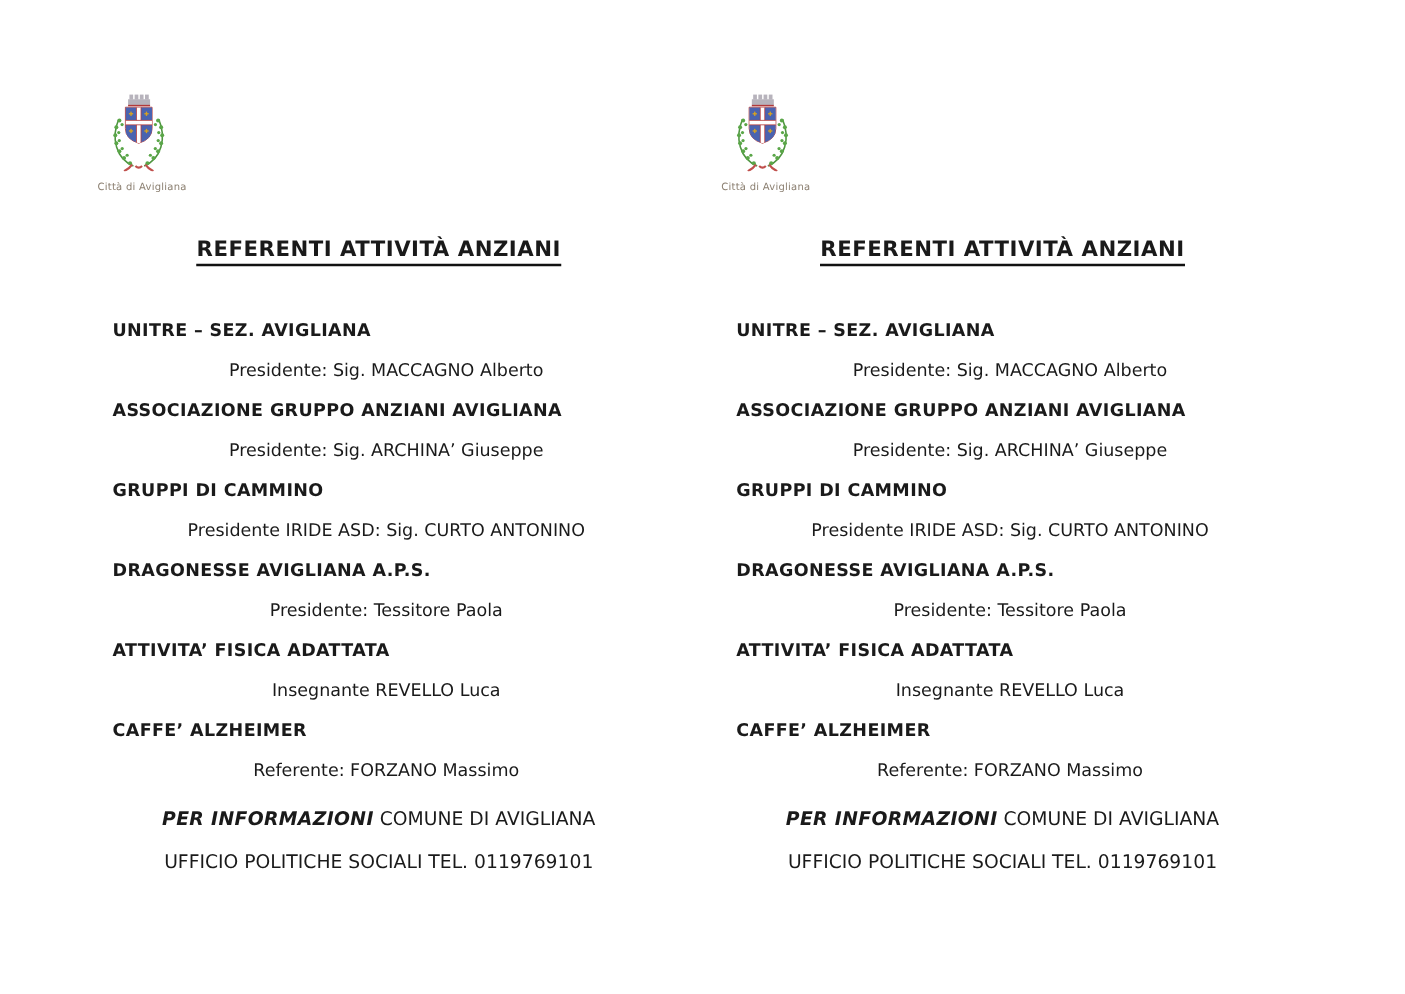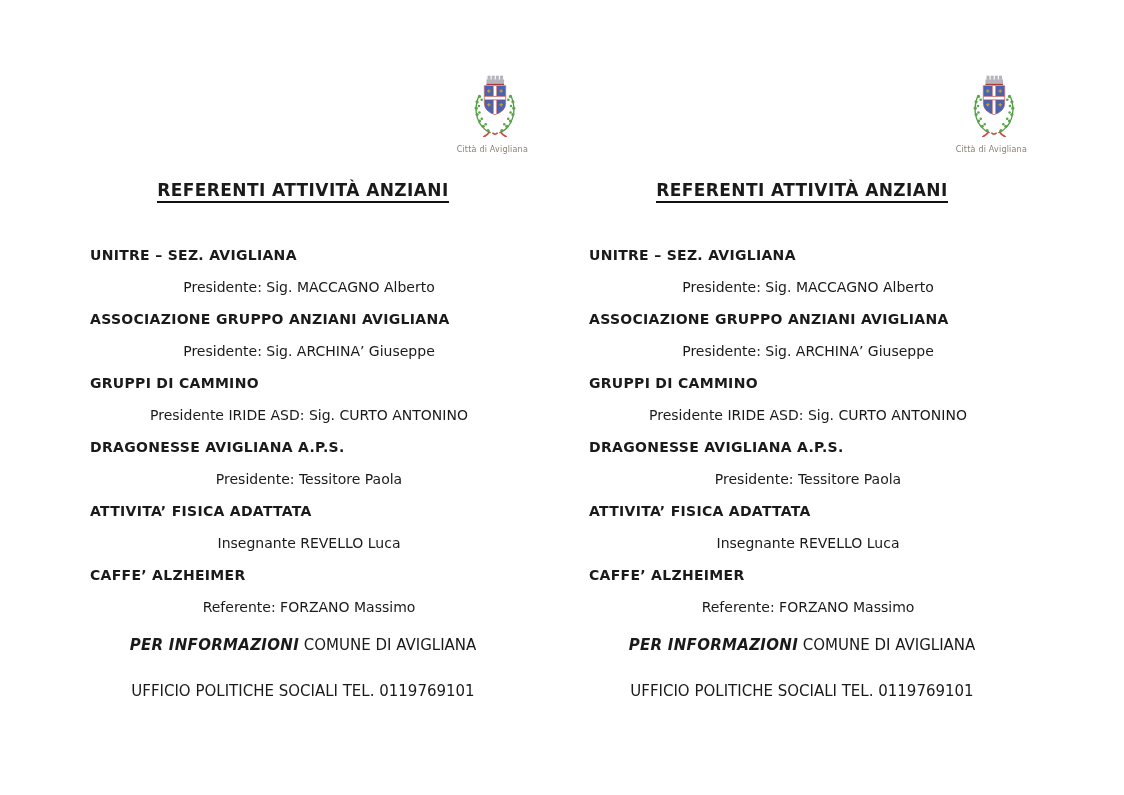--- a/index.html
+++ b/index.html
@@ -9,51 +9,51 @@
     overflow: hidden;
     font-family: "DejaVu Sans", "Liberation Sans", sans-serif;
     color: #1a1a1a;
   }
   .page {
     display: flex;
     padding-left: 78px;
     width: 1124px; height: 795px;
   }
   .flyer { width: 450px; margin-right: 49px; flex: 0 0 auto; }
-  .crest-wrap { margin-top: 73px; text-align: right; }
+  .crest-wrap { margin-top: 73px; text-align: left; }
   .crest-wrap svg { display: inline-block; }
   .crest-caption {
     margin-top: 3px;
     font-size: 8px;
     line-height: 12px;
     color: #8c8072;
     letter-spacing: 0.2px;
   }
   .title {
-    margin-top: 22px;
+    margin-top: 32px;
     text-align: center;
     font-size: 17px;
     line-height: 24px;
     font-weight: bold;
     letter-spacing: 0.4px;
   }
   .title span {
     border-bottom: 2px solid #111;
     padding-bottom: 1px;
   }
   .entries { margin-top: 37px; margin-left: 12px; }
   .entry-line {
     font-size: 14px;
     line-height: 32px;
     white-space: nowrap;
   }
   .org { font-weight: bold; letter-spacing: 0.3px; }
   .contact { font-weight: normal; text-align: center; }
   .footer-line {
-    margin-top: 12px;
+    margin-top: 0;
     text-align: center;
     font-size: 15px;
     line-height: 34px;
     white-space: nowrap;
   }
   .footer-line.first { margin-top: 5px; }
   .per-info { font-weight: bold; font-style: italic; letter-spacing: 0.3px; margin-top: 44px; }
 </style>
 </head>
 <body>

